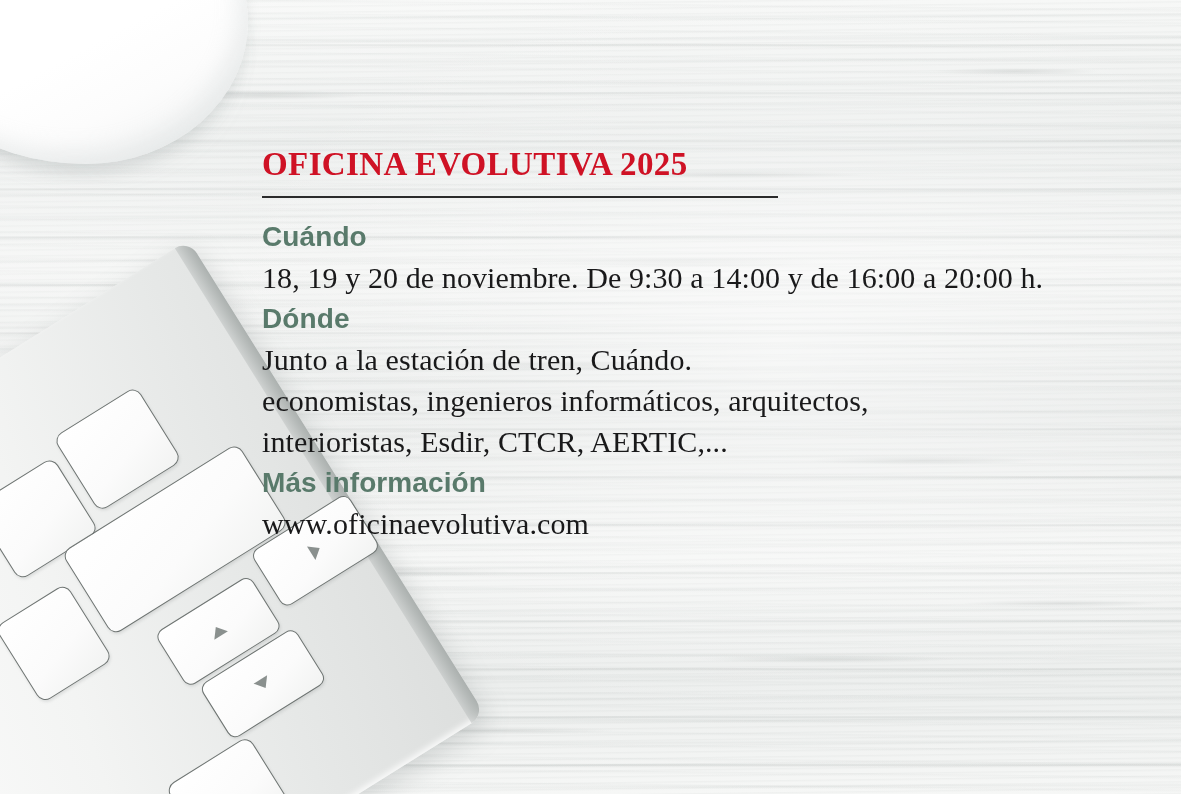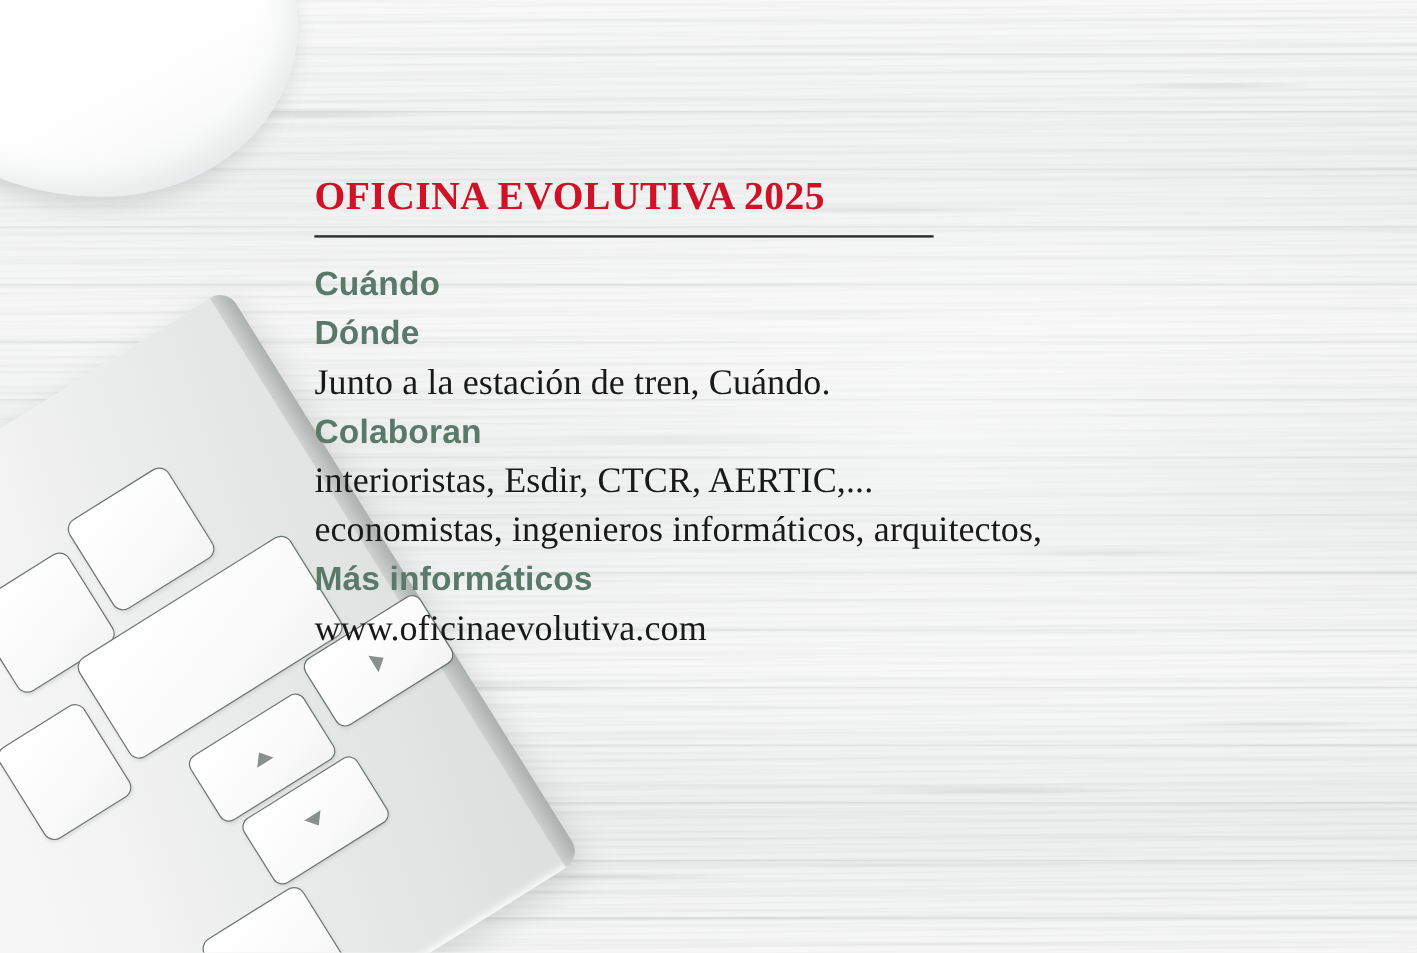--- a/index.html
+++ b/index.html
@@ -222,32 +222,32 @@
     <div class="key plain" style="left:210px;top:452px;width:96px;height:84px;"></div>
   </div>
 
   <div class="content">
 
     <h1 class="title">OFICINA EVOLUTIVA 2025</h1>
     <div class="rule"></div>
 
     <div class="block">
       <div class="heading">Cuándo</div>
+      <div class="line">18, 19 y 20 de noviembre. De 9:30 a 14:00 y de 16:00 a 20:00 h.</div>
     </div>
 
     <div>
       <div class="heading">Dónde</div>
       <div class="line">Junto a la estación de tren, Cuándo.</div>
     </div>
 
     <div>
-      <div class="heading">Colaboran</div>
+      <div class="line">economistas, ingenieros informáticos, arquitectos,</div>
       <div class="line">interioristas, Esdir, CTCR, AERTIC,...</div>
-      <div class="line">economistas, ingenieros informáticos, arquitectos,</div>
     </div>
 
     <div>
-      <div class="heading">Más informáticos</div>
+      <div class="heading">Más información</div>
       <div class="line">www.oficinaevolutiva.com</div>
     </div>
 
   </div>
 </div>
 
 </body></html>

